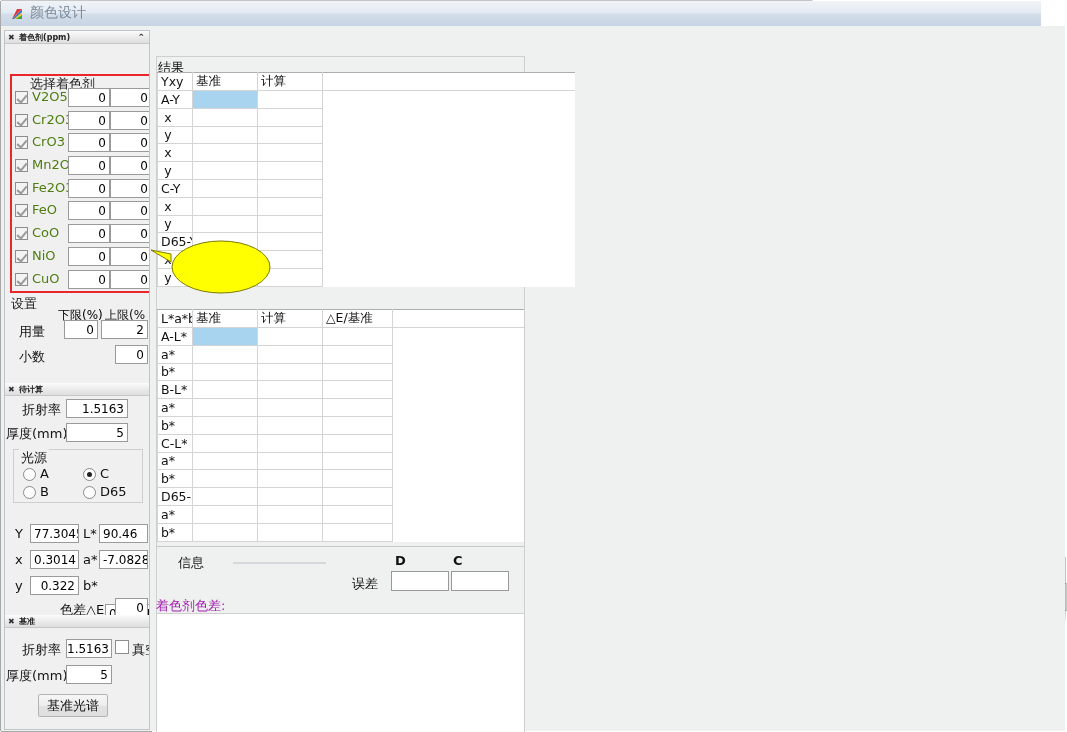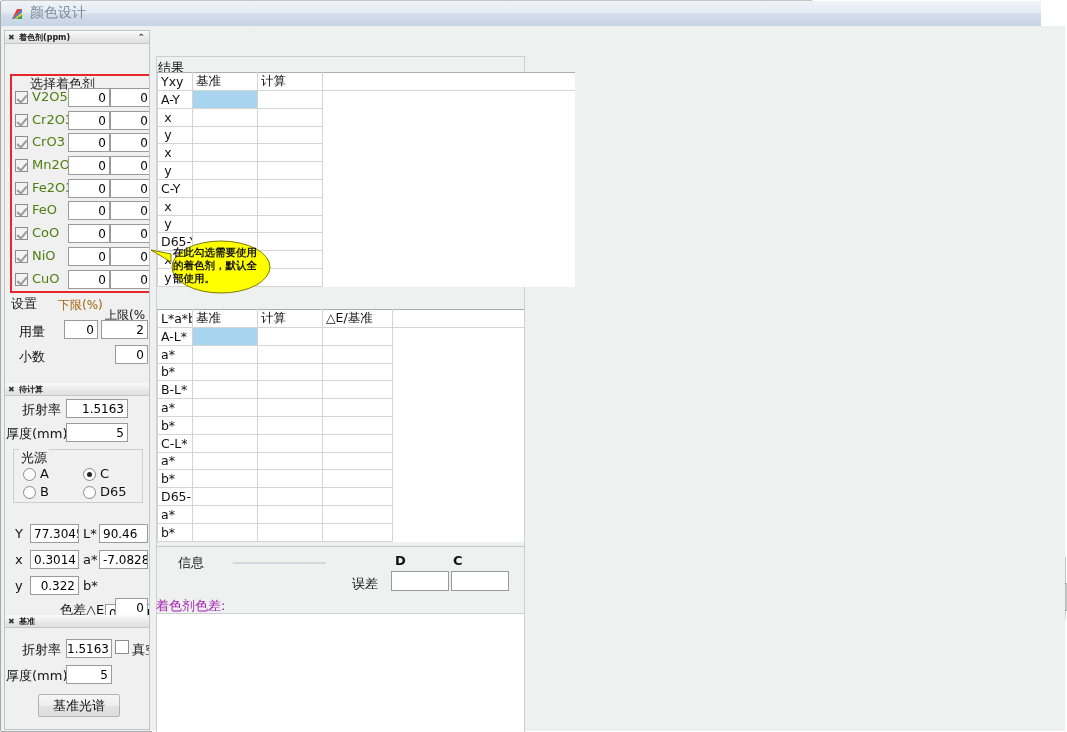--- a/index.html
+++ b/index.html
@@ -150,22 +150,22 @@
   }
   .num-box.b1 { left: 59px;  width: 42px; }
   .num-box.b2 { left: 101px; width: 42px; }
 
   
   #settings-title {
     position: absolute; left: 6px; top: 264px;
     font-size: 13px; color: #1a1a1a;
   }
   #limit-head-low {
-    position: absolute; left: 53px; top: 266px;
-    font-size: 12px; color: #a16207;
+    position: absolute; left: 53px; top: 276px;
+    font-size: 12px; color: #000000;
   }
   #limit-head-high {
     position: absolute; left: 100px; top: 276px;
     font-size: 12px; color: #111;
     white-space: nowrap;
   }
   #amount-label {
     position: absolute; left: 14px; top: 292px;
     font-size: 13px; color: #111;
   }
@@ -268,21 +268,21 @@
     width: 14px; height: 14px;
     border: 1px solid #8d8d8d;
     background: #fff;
     box-sizing: border-box;
   }
   #ref-check-label { position:absolute; left:127px; top:610px; font-size:13px; color:#111; white-space:nowrap; }
   #ref-thick-label { position:absolute; left:1px; top:636px; font-size:13px; color:#111; }
   #ref-thick-box  { position:absolute; left:61px; top:634px; width:46px; height:19px; }
   #ref-spectrum-btn {
     position:absolute; left:33px; top:663px;
-    width: 82px; height: 23px;
+    width: 70px; height: 23px;
     background: linear-gradient(to bottom,#f6f6f6 0%,#ededed 50%,#e2e2e2 51%,#dedede 100%);
     border: 1px solid #b4b4b4;
     box-sizing: border-box;
     font-size: 13px;
     color: #111;
     text-align: center;
     line-height: 21px;
     border-radius: 2px;
   }
 
@@ -751,17 +751,16 @@
     <div id="err-box-c" class="plain-box"></div>
 
     <div id="colordiff-label">着色剂色差:</div>
     <div id="colordiff-area"></div>
 
     <div id="callout">
       <svg width="125" height="68" viewBox="0 0 125 68">
         <path d="M22,22 L2,18 L22,30 Z" fill="#ffff00" stroke="#7a7a00" stroke-width="1"></path>
         <ellipse cx="72" cy="35" rx="49" ry="26" fill="#ffff00" stroke="#7a7a00" stroke-width="1"></ellipse>
       </svg>
-      <div id="callout-text">在此勾选需要使用的着色剂，默认全部使用。</div>
     </div>
 
   </div>
 </div>
 
 </body></html>

